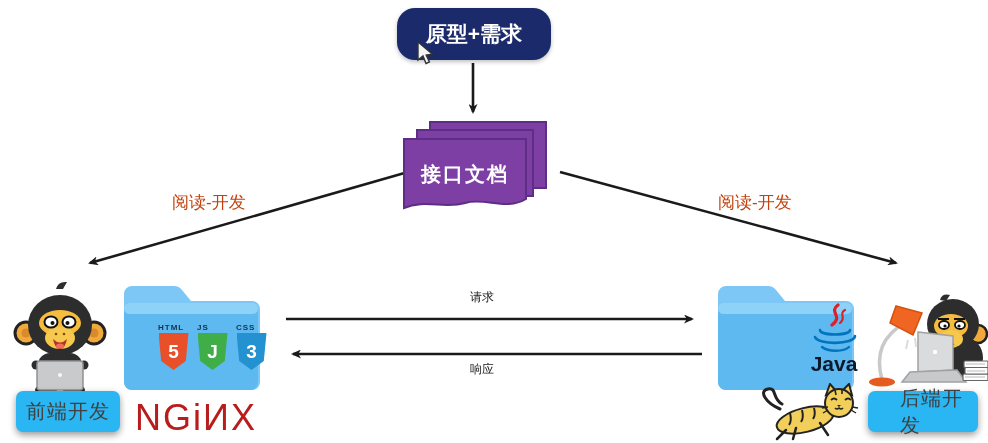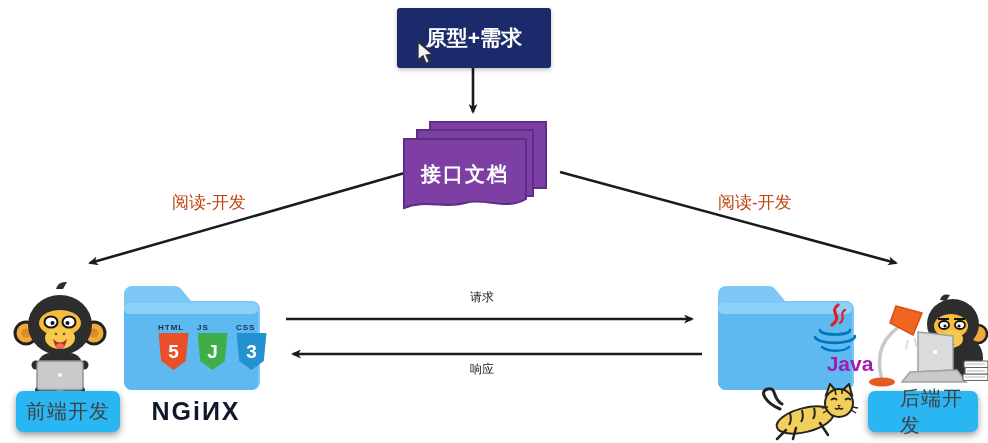--- a/index.html
+++ b/index.html
@@ -9,23 +9,23 @@
     position: relative;
     width: 988px;
     height: 443px;
     background: #ffffff;
     overflow: hidden;
   }
   .abs { position: absolute; }
 
   
   .proto-box {
-    left: 397px; top: 8px; width: 154px; height: 60px;
+    left: 397px; top: 8px; width: 154px; height: 52px;
     background: #1b2a6b;
-    border-radius: 3px;
+    border-radius: 18px;
     display: flex; align-items: center; justify-content: center;
     color: #fff; font-size: 21px; font-weight: bold;
     box-shadow: 0 2px 4px rgba(0,0,0,.25);
   }
 
   
   .doc-stack { left: 403px; top: 121px; width: 148px; height: 94px; }
   .doc-label {
     position: absolute; left: 0; top: 40px; width: 124px;
     text-align: center; color: #fff; font-size: 20px; font-weight: bold;
@@ -61,27 +61,27 @@
     display: flex; align-items: center; justify-content: center;
     color: #fff; font-size: 19px; font-weight: bold;
   }
   .shield.html { background: #e8502a; }
   .shield.js   { background: #3fae49; }
   .shield.css  { background: #2491d1; }
 
   
   .nginx-logo {
     left: 126px; top: 397px; width: 140px;
-    color: #0f172a; font-size: 25px; font-weight: 700;
+    color: #b91c1c; font-size: 36px; font-weight: 400;
     letter-spacing: 2px; text-align: center;
   }
   .java-word {
     left: 806px; top: 352px; width: 56px;
-    text-align: center; color: #a21caf;
-    font-size: 21px; font-weight: bold; margin-left: 16px;
+    text-align: center; color: #0f172a;
+    font-size: 21px; font-weight: bold;
   }
 </style>
 </head>
 <body>
 
 <div class="canvas">
 
   <svg class="abs" style="left:0;top:0;" width="988" height="443" viewBox="0 0 988 443">
     <defs>
       <marker id="ah" markerWidth="11" markerHeight="9" refX="8" refY="4.5" orient="auto" markerUnits="userSpaceOnUse">

